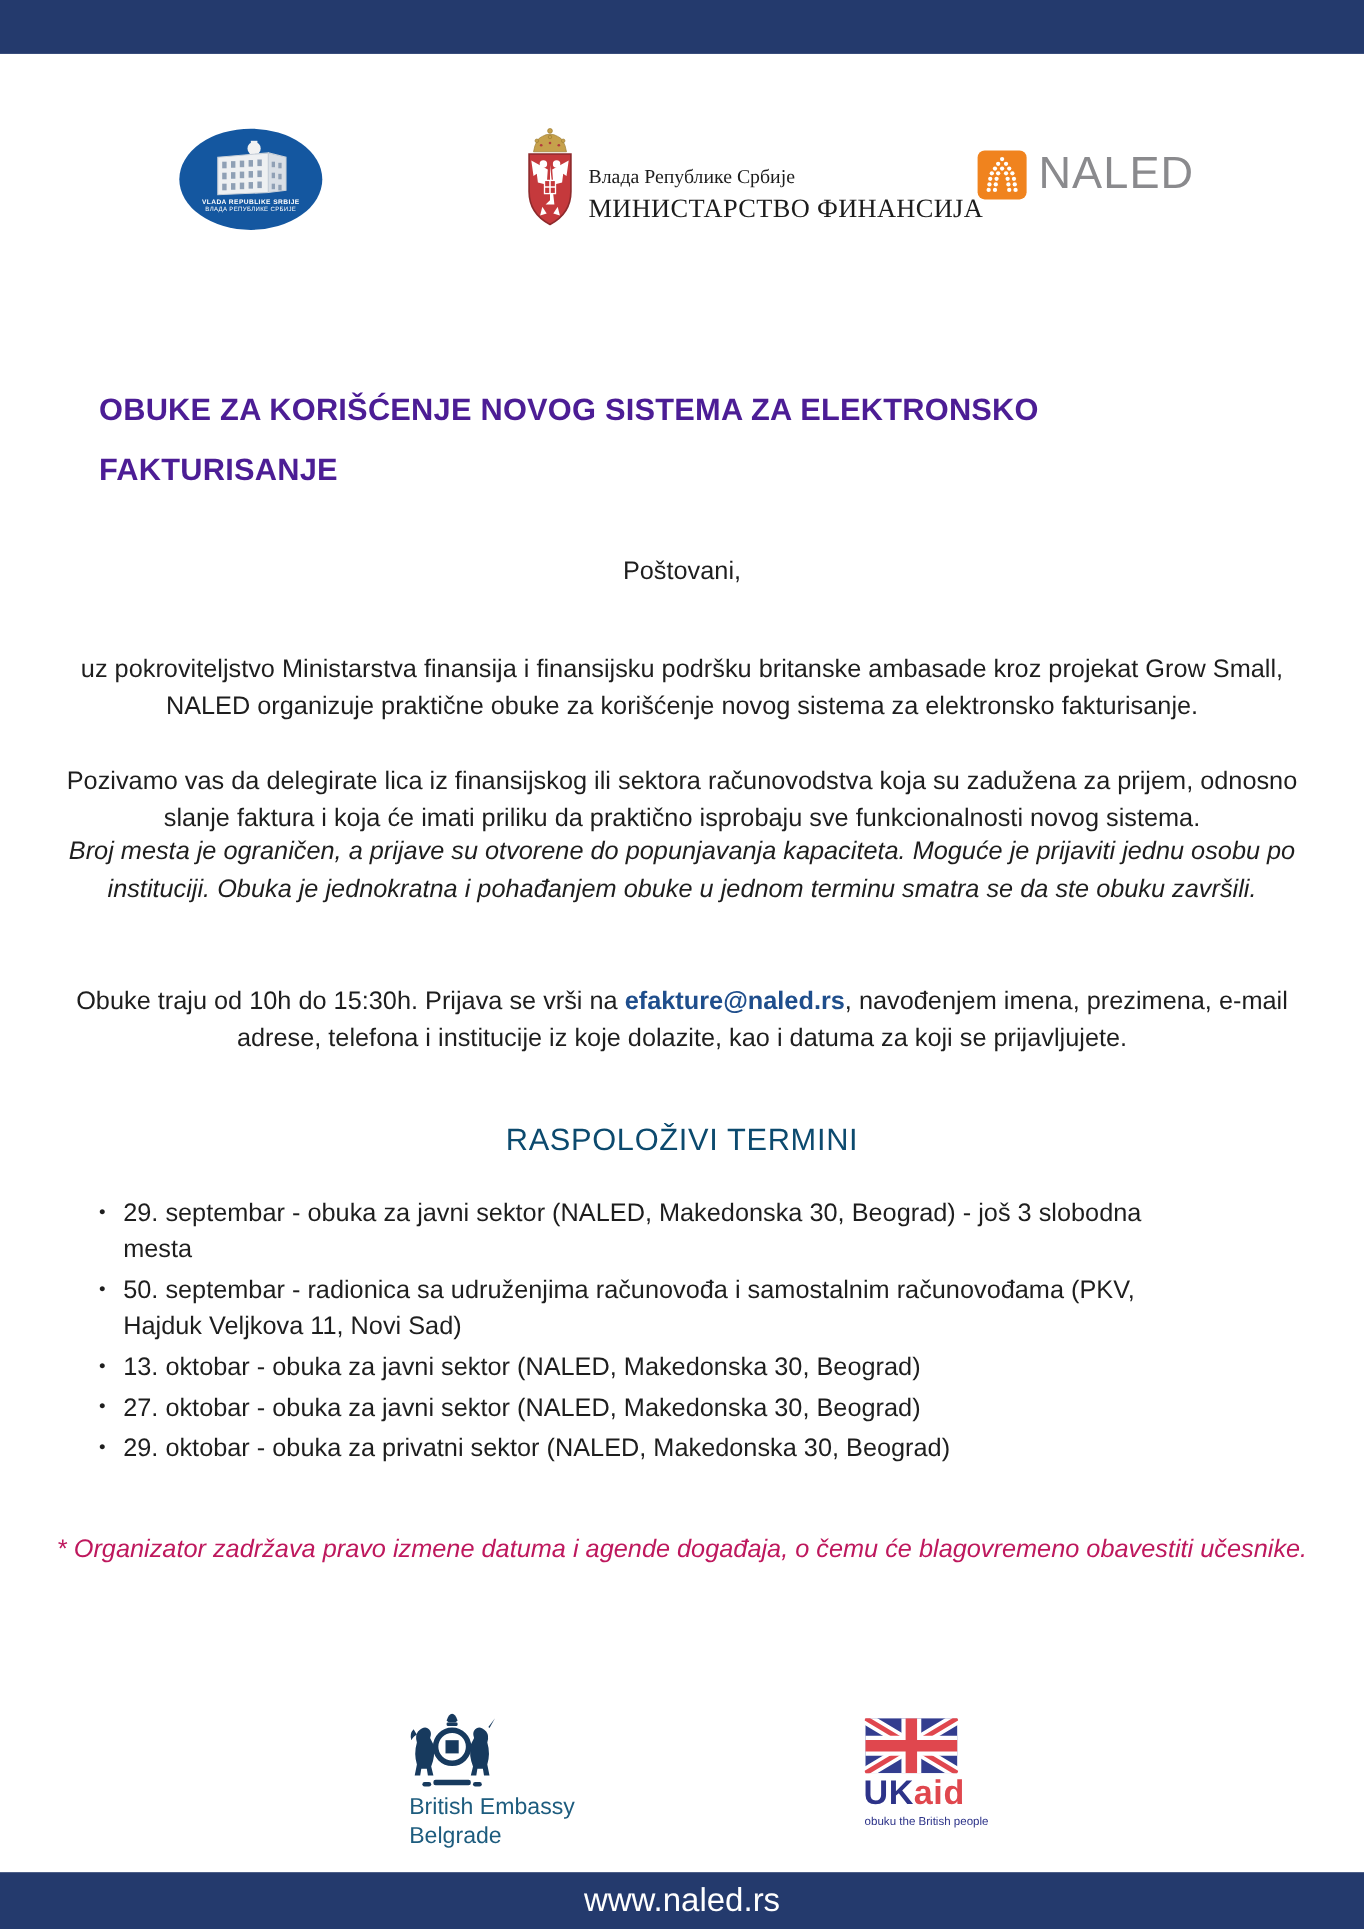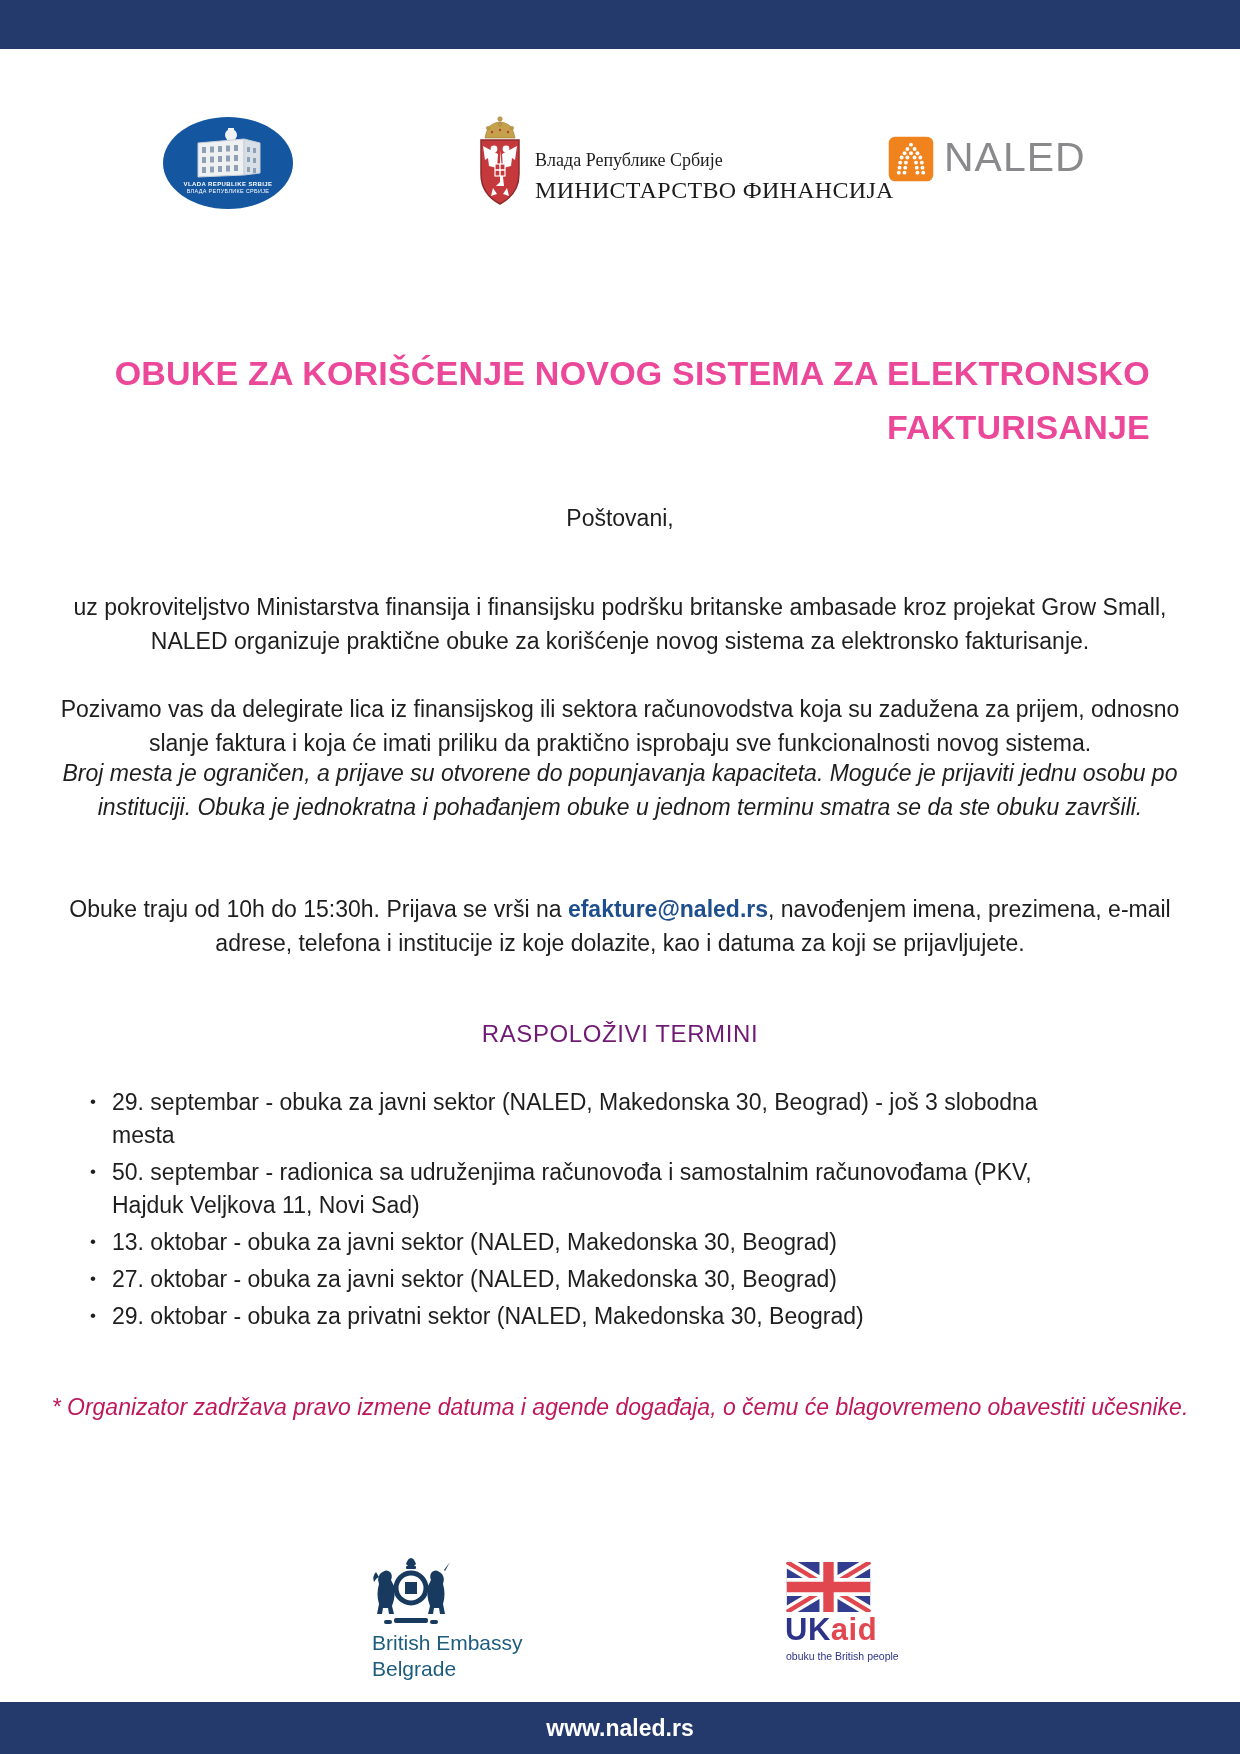--- a/index.html
+++ b/index.html
@@ -6,53 +6,53 @@
   html,body { background:#ffffff; }
   body {
     width:1240px; height:1754px; position:relative; overflow:hidden;
     font-family:"Liberation Sans", sans-serif; color:#1e1e1e;
   }
   .abs { position:absolute; }
 
   .top-bar { left:0; top:0; width:1240px; height:49px; background:#243A6D; }
   .bottom-bar { left:0; top:1702px; width:1240px; height:52px; background:#243A6D;
     display:flex; align-items:center; justify-content:center; }
-  .bottom-bar .url { color:#ffffff; font-size:23px; font-weight:bold; }
+  .bottom-bar .url { color:#ffffff; font-size:30px; font-weight:normal; }
 
   
   .gov-logo { left:163px; top:117px; width:130px; height:92px; background:#1457A0;
     border-radius:50%; display:flex; flex-direction:column; align-items:center; }
   .gov-logo svg { margin-top:10px; }
   .gov-caption { text-align:center; color:#ffffff; line-height:7px; margin-top:2px; }
   .gov-caption .c1 { font-size:6px; font-weight:bold; letter-spacing:.4px; }
   .gov-caption .c2 { font-size:5.5px; letter-spacing:.3px; }
 
   
   .arms { left:475px; top:116px; }
   .ministry-text { left:535px; top:150px; font-family:"Liberation Serif", serif; color:#1c1c1c; }
   .ministry-text .m1 { font-size:18px; }
   .ministry-text .m2 { font-size:24px; margin-top:6px; letter-spacing:.3px; }
 
   
   .naled-icon { left:888px; top:136px; }
   .naled-word { left:944px; top:134px; font-size:41px; color:#8A8A8D; letter-spacing:1px; }
 
-  .title { left:90px; top:346px; width:1060px; text-align:right;
-    font-size:34px; font-weight:bold; line-height:54px; color:#ec4899; letter-spacing:.2px; }
+  .title { left:90px; top:346px; width:1060px; text-align:left;
+    font-size:28px; font-weight:bold; line-height:54px; color:#4c1d95; letter-spacing:.2px; }
 
   .bodytext { font-size:23px; line-height:34px; text-align:center; color:#1e1e1e; }
   .salutation { left:40px; top:501px; width:1160px; }
   .p1 { left:40px; top:590px; width:1160px; }
   .p2 { left:40px; top:692px; width:1160px; }
   .p3 { left:40px; top:756px; width:1160px;font-style:italic; }
   .p4 { left:40px; top:892px; width:1160px; }
   .email { color:#1F4E8C; font-weight:bold; cursor:pointer; }
 
   .sched-heading { left:40px; top:1020px; width:1160px; text-align:center;
-    font-size:24px; color:#701a75; letter-spacing:.6px; }
+    font-size:28px; color:#0c4a6e; letter-spacing:.6px; }
 
   .sched-list { left:88px; top:1086px; width:1012px; list-style:none; }
   .sched-list li { position:relative; padding-left:24px; font-size:23px;
     line-height:33px; margin-bottom:4px; color:#1e1e1e; }
   .sched-list li::before { content:"•"; position:absolute; left:2px; top:-1px; font-size:17px; }
 
   .footnote { left:45px; top:1394px; width:1150px; text-align:center;
     font-size:23px; font-style:italic; color:#be185d; }
 
   

